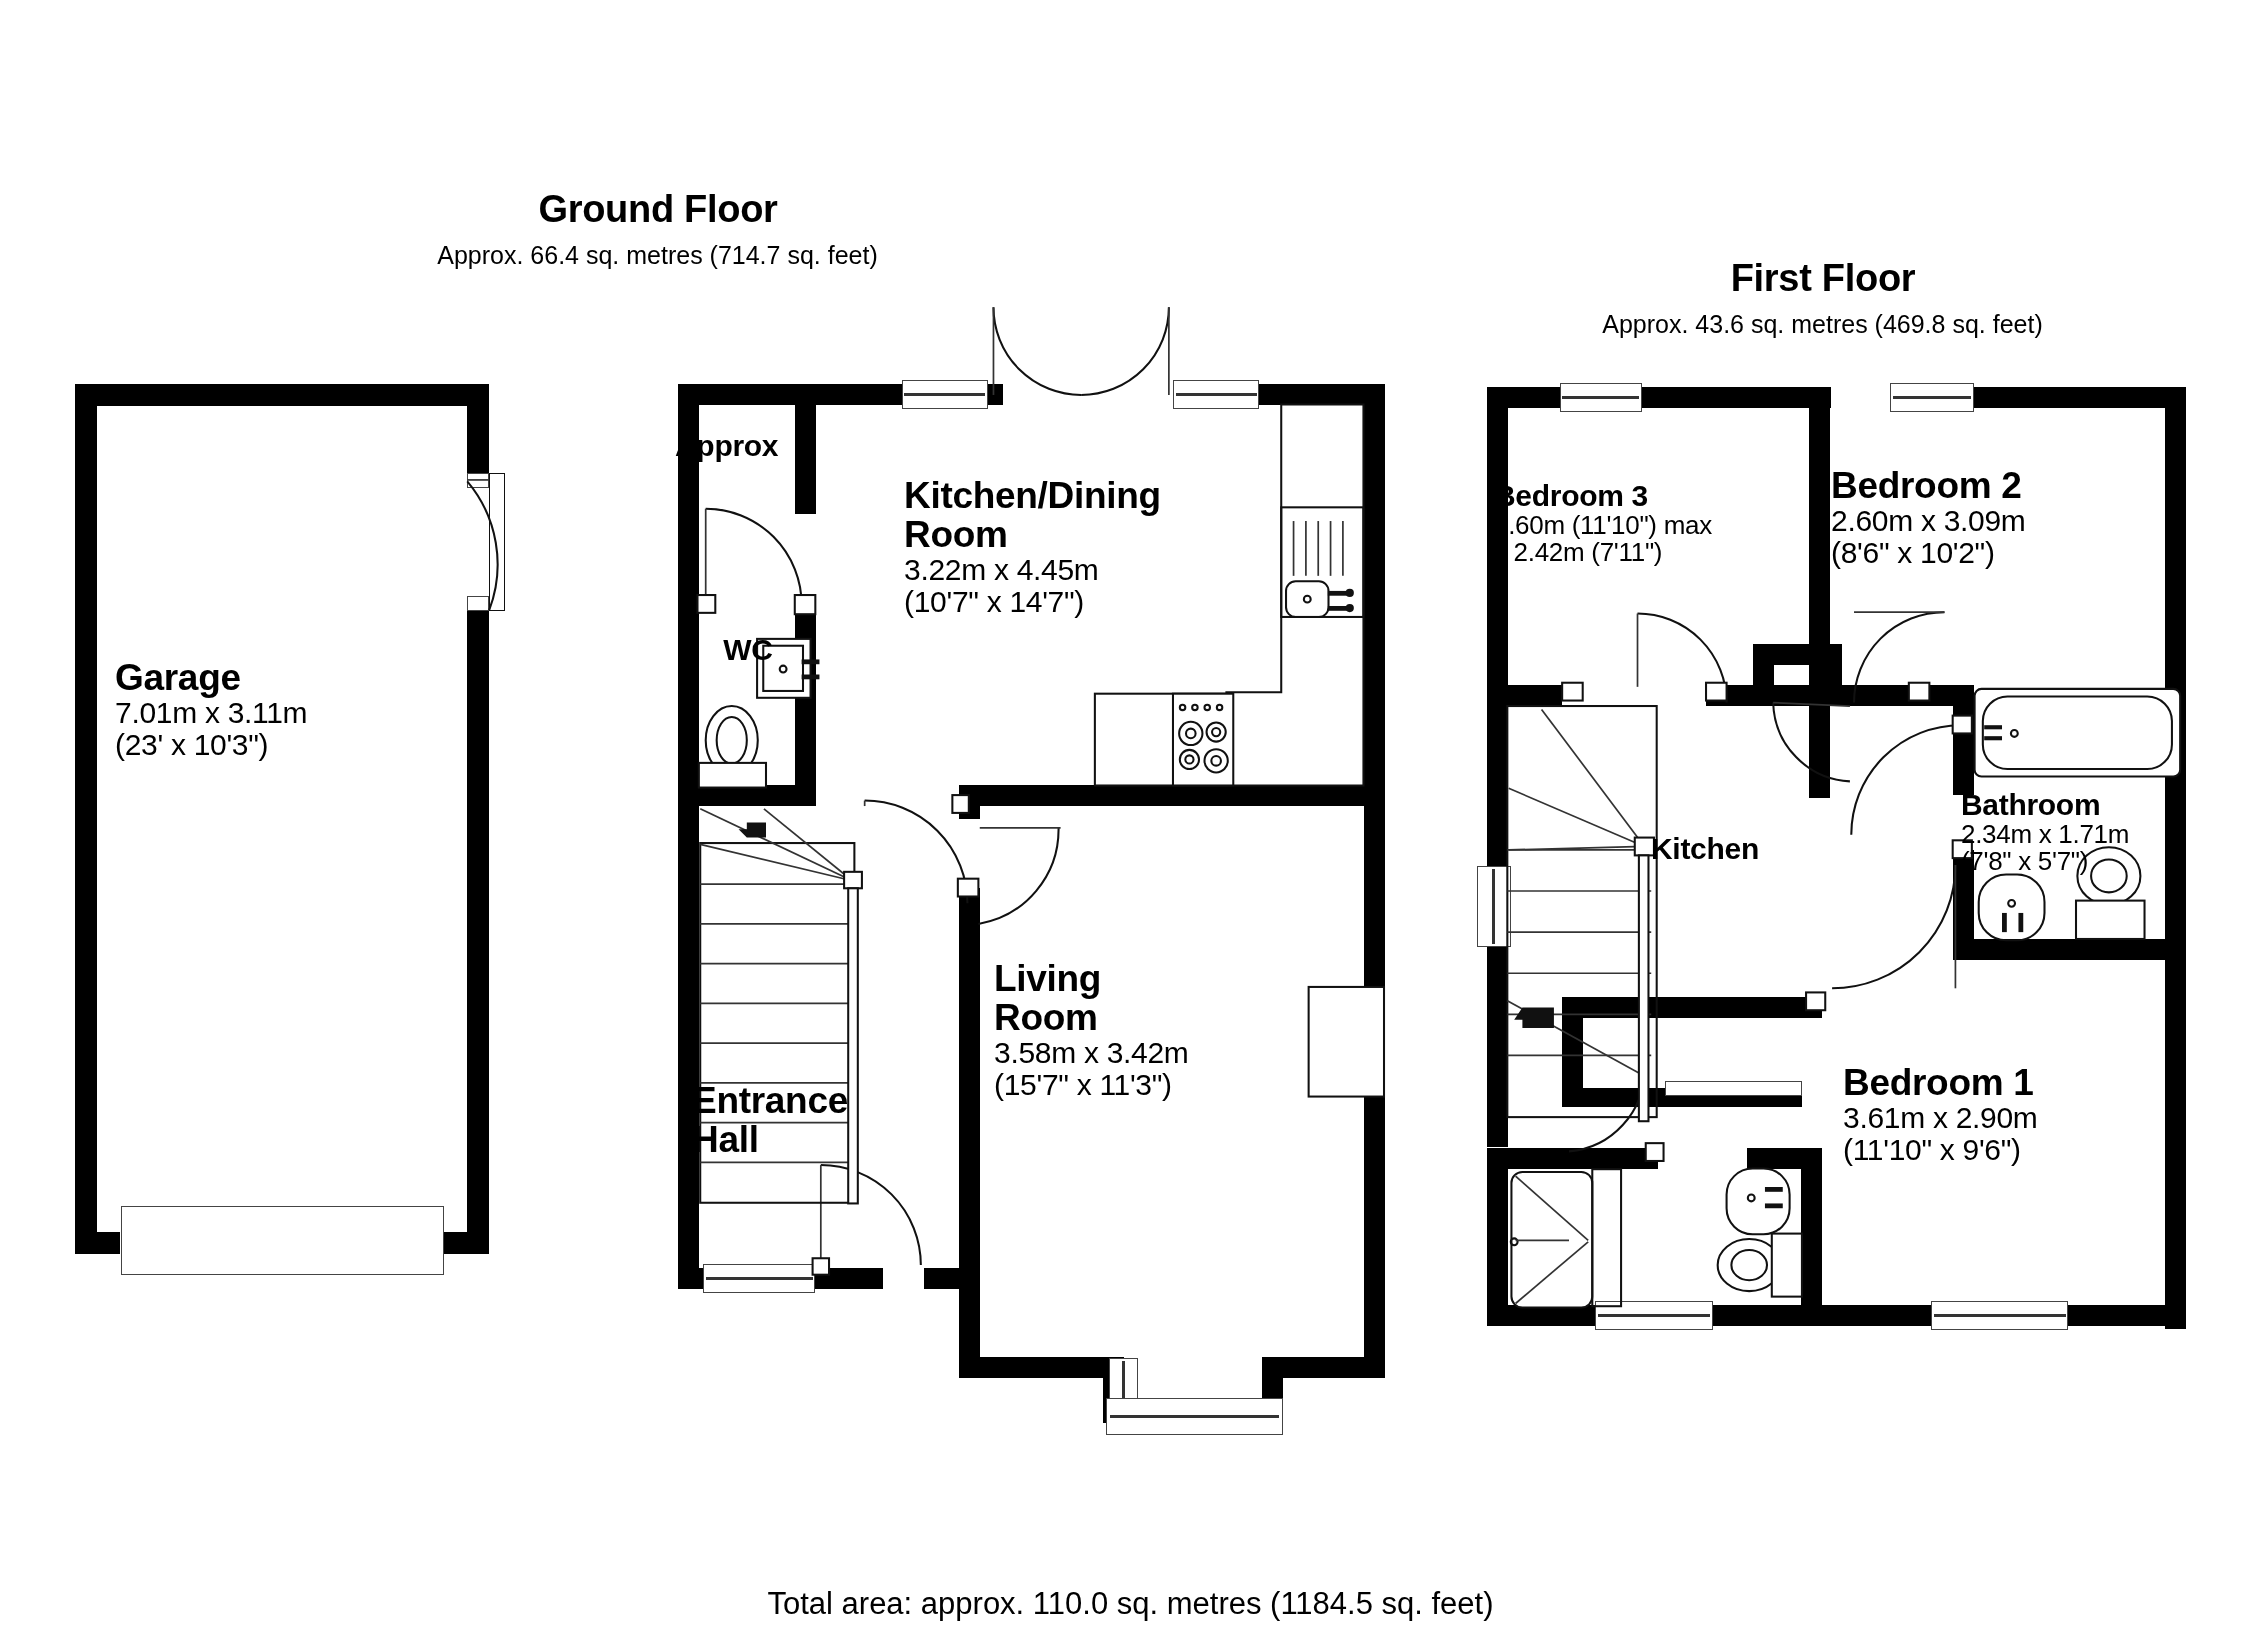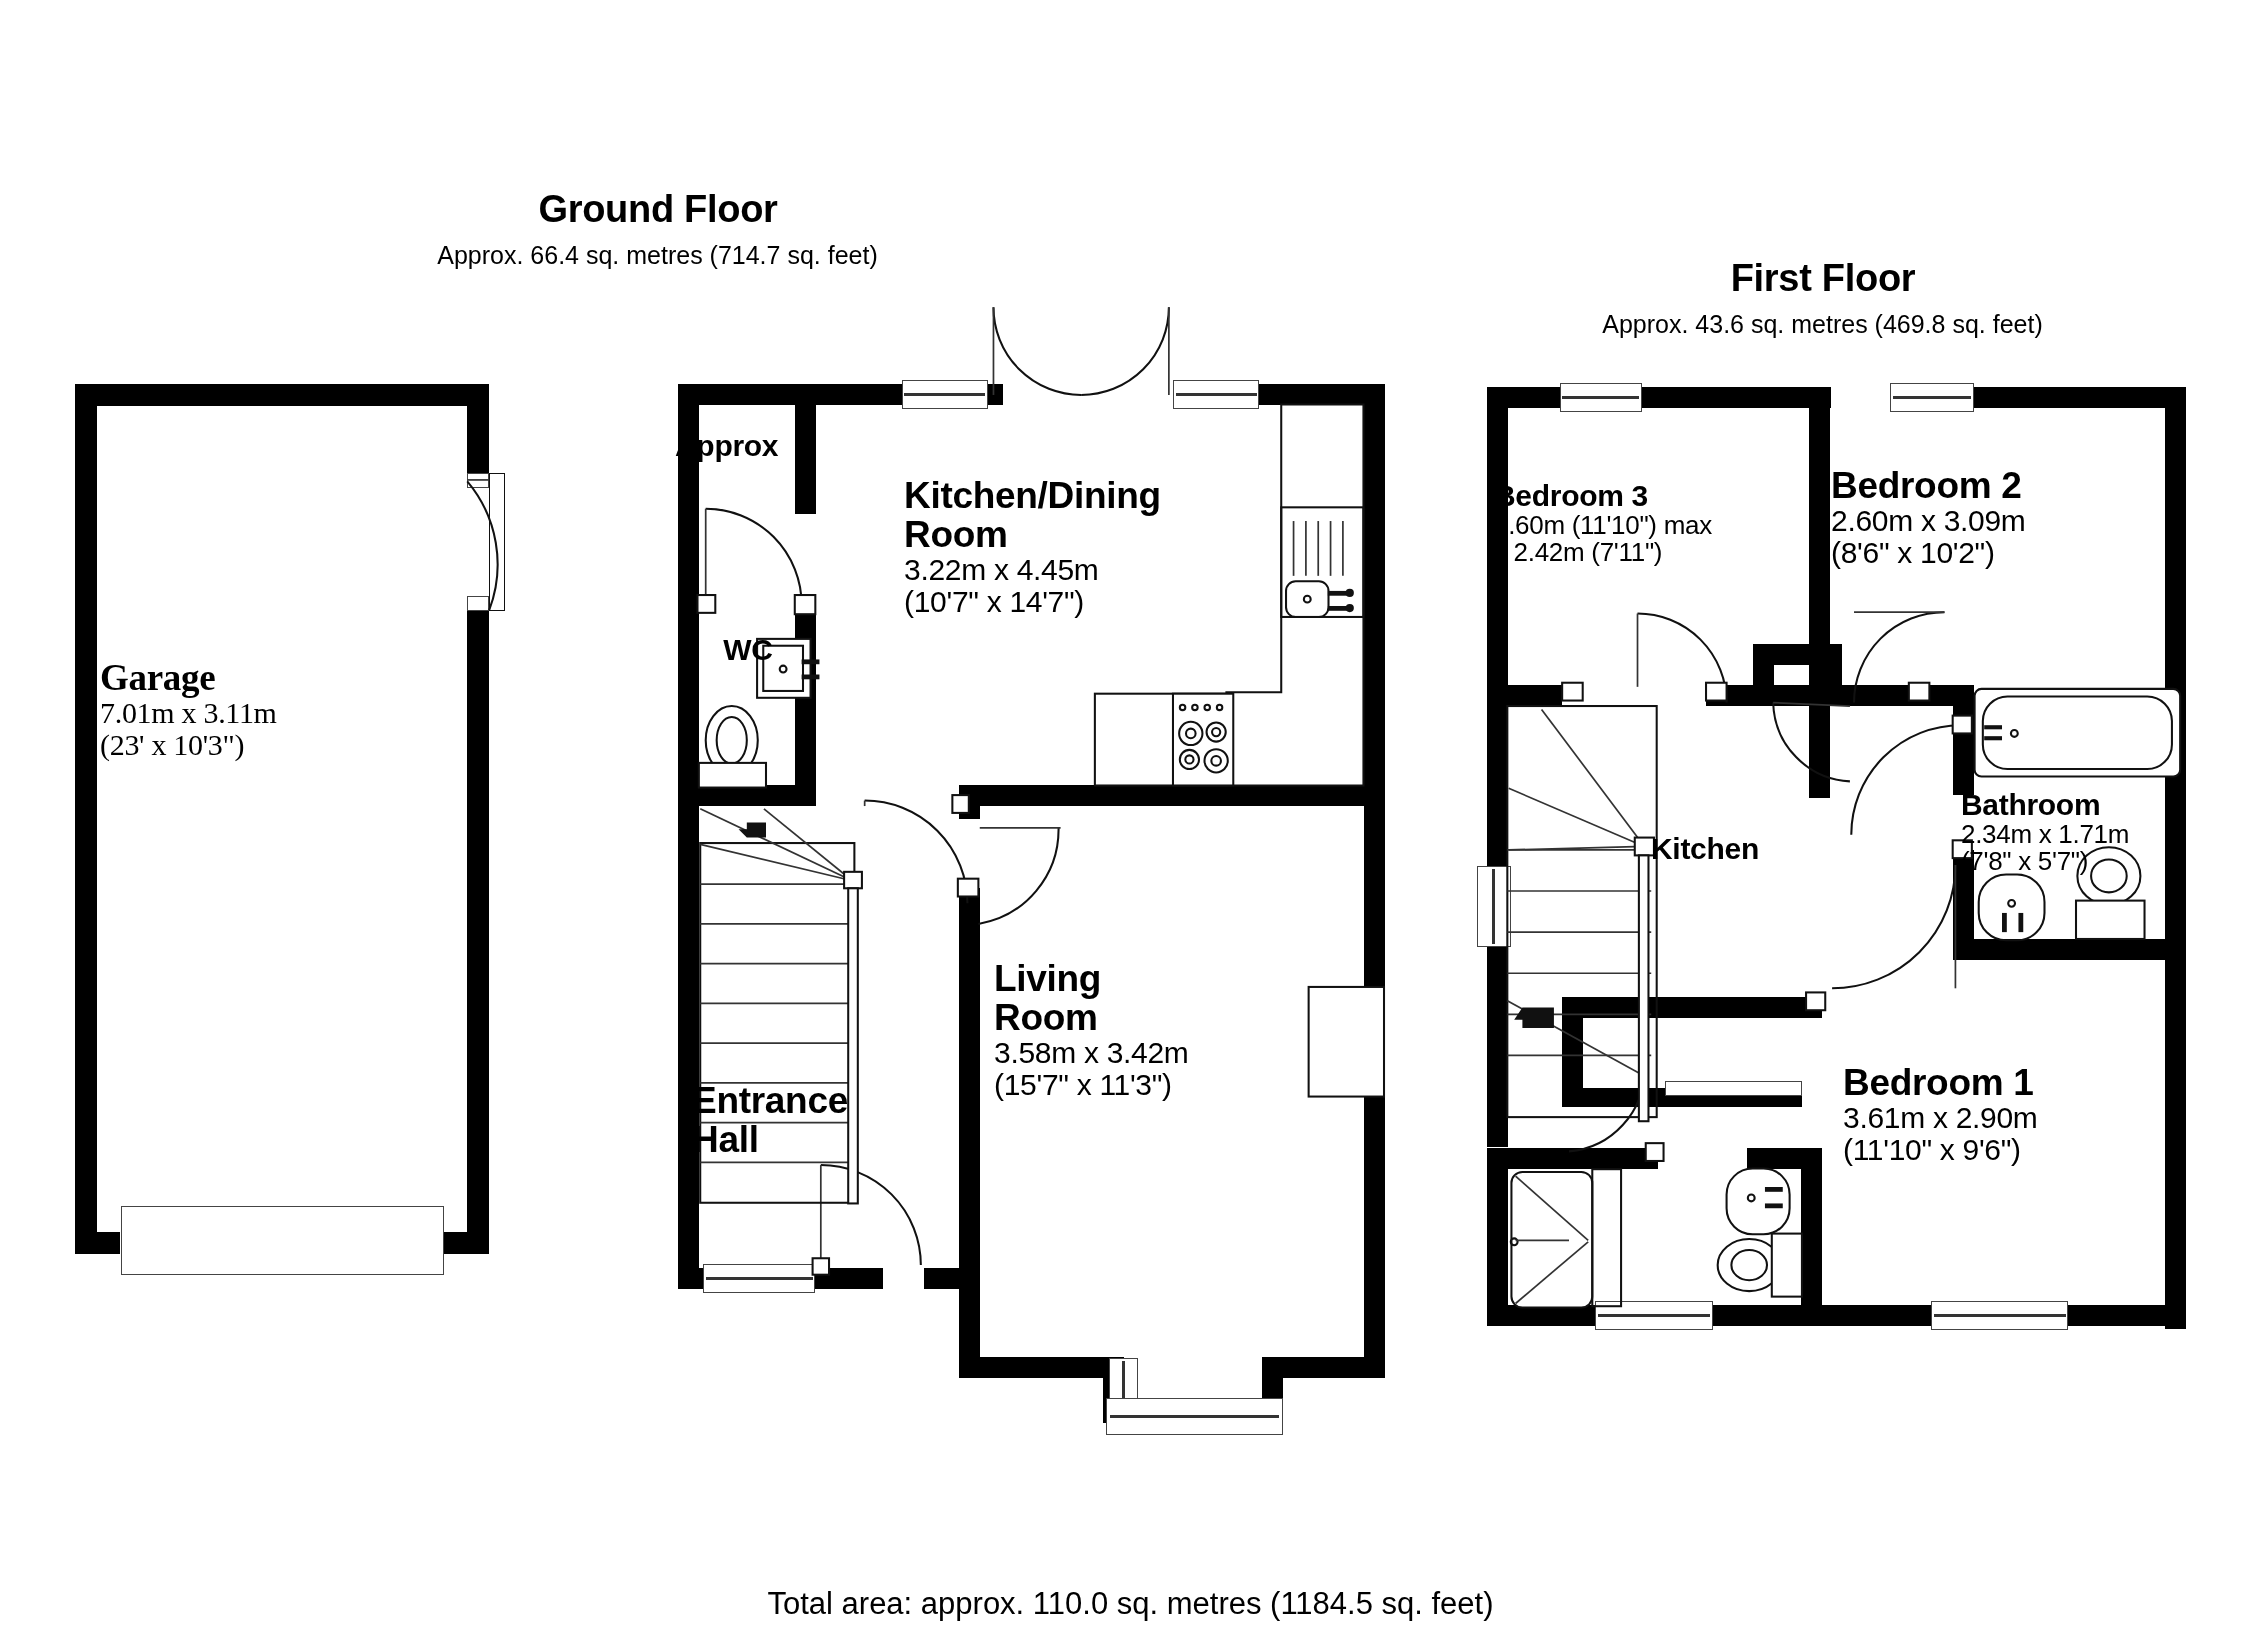--- a/index.html
+++ b/index.html
@@ -109,21 +109,21 @@
   <div class="thin" style="left:467px; top:473px; width:22px; height:15px;"></div>
   <div class="thin" style="left:467px; top:596px; width:22px; height:15px;"></div>
 
   <div class="thin" style="left:121px; top:1206px; width:323px; height:69px;"></div>
 
   <svg class="overlay" width="2261" height="1645" viewBox="0 0 3300 2400">
     <path class="swing" d="M 682 702 A 188 188 0 0 1 714 890"></path>
     <line class="hair" x1="682" y1="700" x2="714" y2="700"></line>
   </svg>
 
-  <div class="room-label" style="left:100px; top:658px; width:343px;font-family:Liberation Serif, serif;">
+  <div class="room-label" style="left:115px; top:658px; width:343px;">
     <span class="nm">Garage</span>
     <span class="dim">7.01m x 3.11m</span>
     <span class="dim">(23' x 10'3")</span>
   </div>
 
   <div class="wall" style="left:678px; top:384px; width:247px; height:20.6px;"></div>
   <div class="wall" style="left:965px; top:384px; width:38px; height:20.6px;"></div>
   <div class="wall" style="left:1203px; top:384px; width:182px; height:20.6px;"></div>
 
   <div class="thin" style="left:902px; top:380px; width:86px; height:29px;"></div>

